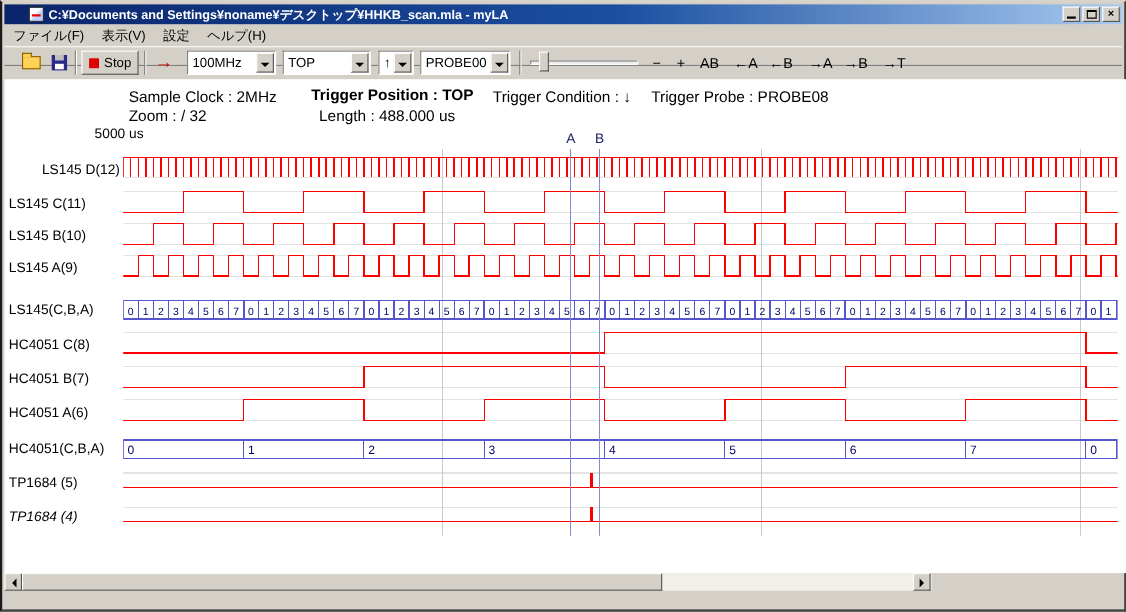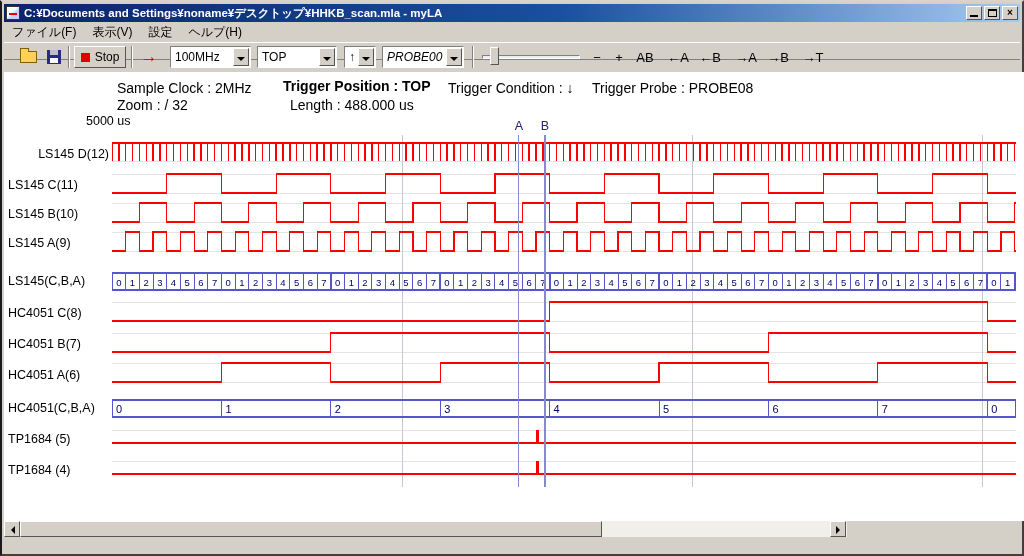--- a/index.html
+++ b/index.html
@@ -1,21 +1,21 @@
 <!DOCTYPE html>
 <html><head>
 <meta charset="utf-8">
 <style>
   *{margin:0;padding:0;box-sizing:border-box;font-family:"Liberation Sans",sans-serif;}
   html,body{width:1024px;height:556px;overflow:hidden;background:#006a6a;}
   .window{position:absolute;left:0;top:0;width:1024px;height:556px;background:#d4d0c8;
           border:2px solid;border-color:#d8d4cc #404040 #404040 #1a1a1a;}
   
   .titlebar{position:absolute;left:2px;top:2px;right:2px;height:18px;
-    background:linear-gradient(90deg,#0a246a,#1b4fa0 55%,#a6caf0);display:flex;align-items:center;}
+    background:linear-gradient(90deg,#0a246a,#1b4fa0 55%,#a6caf0);display:flex;align-items:center;padding-left:20px;}
   .app-icon{width:14px;height:14px;margin:0 4px 0 2px;background:linear-gradient(135deg,#fff 40%,#c0d0ff 60%);
     border:1px solid #333;position:relative;}
   .app-icon:after{content:'';position:absolute;left:2px;top:6px;width:8px;height:2px;background:#e00;}
   .title-text{color:#fff;font-size:11.5px;font-weight:bold;white-space:nowrap;overflow:hidden;flex:1;}
   .winbtns{display:flex;gap:2px;margin-right:2px;}
   .winbtn{width:16px;height:14px;background:#d4d0c8;border:1px solid;border-color:#fff #555 #555 #fff;
     position:relative;font-size:10px;text-align:center;line-height:12px;font-weight:bold;}
   .glyph-min{position:absolute;left:3px;bottom:2px;width:8px;height:2px;background:#000;}
   .glyph-max{position:absolute;left:3px;top:2px;width:9px;height:8px;border:1px solid #000;border-top:2px solid #000;}
   
@@ -107,21 +107,21 @@
       <div class="drop"></div>
     </div>
     <div class="combo" style="left:253px;width:80px;">
       <div class="val">TOP</div>
       <div class="drop"></div>
     </div>
     <div class="combo" style="left:340px;width:32px;">
       <div class="val" style="padding-right:0;">↑</div>
       <div class="drop"></div>
     </div>
-    <div class="combo" style="left:378px;width:82px;font-style:italic;">
+    <div class="combo" style="left:378px;width:82px;">
       <div class="val">PROBE00</div>
       <div class="drop"></div>
     </div>
 
     <div class="tsep" style="left:468px;"></div>
     <div class="slider-track" style="left:478px;width:98px;"></div>
     <div class="slider-handle" style="left:486px;"></div>
 
     <div class="flatbtn" style="left:584px;width:18px;">−</div>
     <div class="flatbtn" style="left:606px;width:18px;">+</div>
@@ -149,21 +149,21 @@
   <div class="ch-label" style="top:144px;text-align:right;">LS145 D(12)</div>
   <div class="ch-label" style="top:175px;">LS145 C(11)</div>
   <div class="ch-label" style="top:204px;">LS145 B(10)</div>
   <div class="ch-label" style="top:233px;">LS145 A(9)</div>
   <div class="ch-label" style="top:271px;">LS145(C,B,A)</div>
   <div class="ch-label" style="top:303px;">HC4051 C(8)</div>
   <div class="ch-label" style="top:334px;">HC4051 B(7)</div>
   <div class="ch-label" style="top:365px;">HC4051 A(6)</div>
   <div class="ch-label" style="top:398px;">HC4051(C,B,A)</div>
   <div class="ch-label" style="top:429px;">TP1684 (5)</div>
-  <div class="ch-label" style="top:460px;">TP1684 (4)</div>
+  <div class="ch-label" style="top:460px;font-style:italic;">TP1684 (4)</div>
 
   <svg id="wave-svg" width="904" height="352" shape-rendering="crispEdges">
       <line x1="0" x2="904" y1="8" y2="8" stroke="#e4e4e4"></line>
       <line x1="0" x2="904" y1="26" y2="26" stroke="#e4e4e4"></line>
       <line x1="0" x2="904" y1="39" y2="39" stroke="#e4e4e4"></line>
       <line x1="0" x2="904" y1="58" y2="58" stroke="#e4e4e4"></line>
       <line x1="0" x2="904" y1="68" y2="68" stroke="#e4e4e4"></line>
       <line x1="0" x2="904" y1="87" y2="87" stroke="#e4e4e4"></line>
       <line x1="0" x2="904" y1="97" y2="97" stroke="#e4e4e4"></line>
       <line x1="0" x2="904" y1="116" y2="116" stroke="#e4e4e4"></line>

